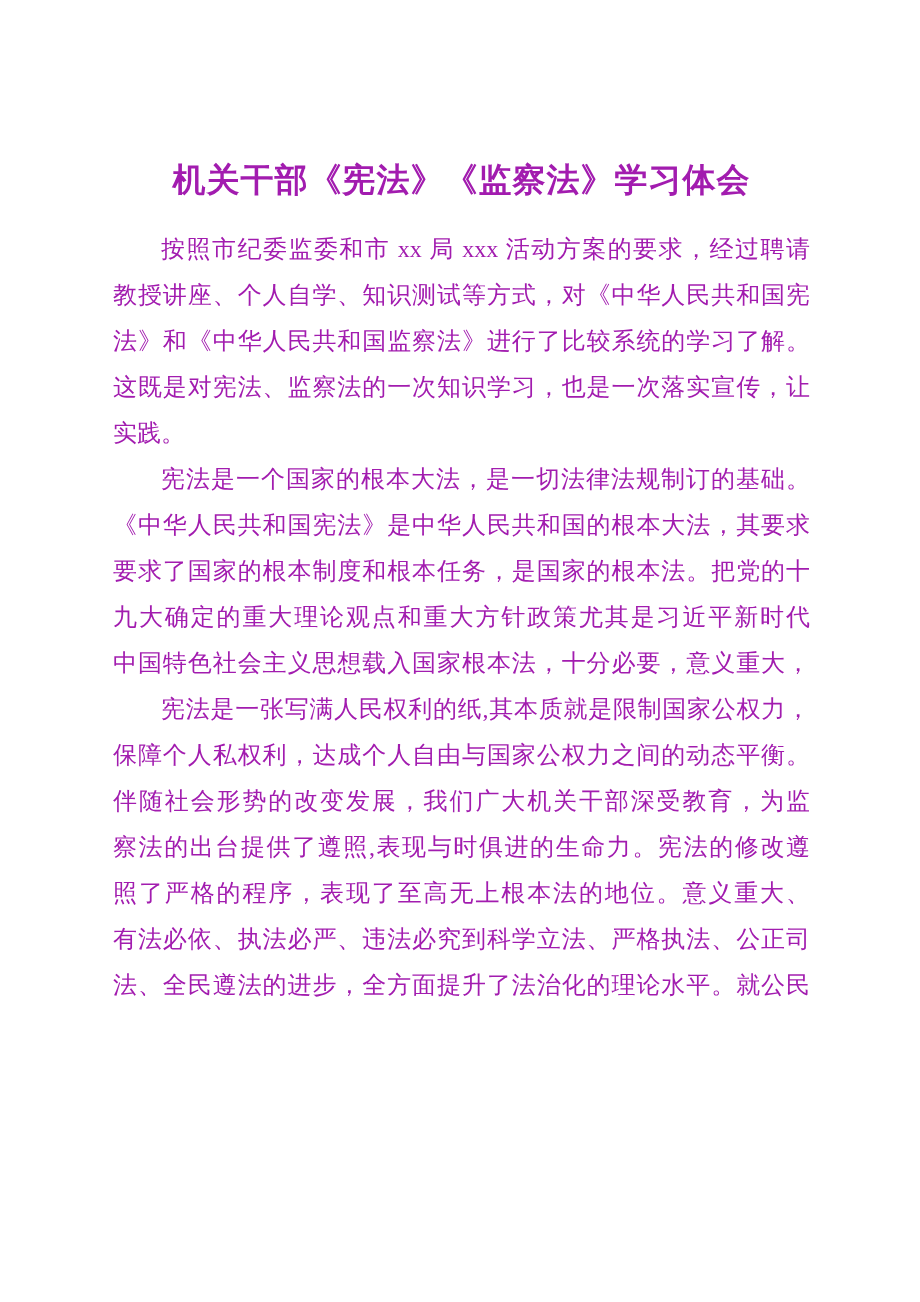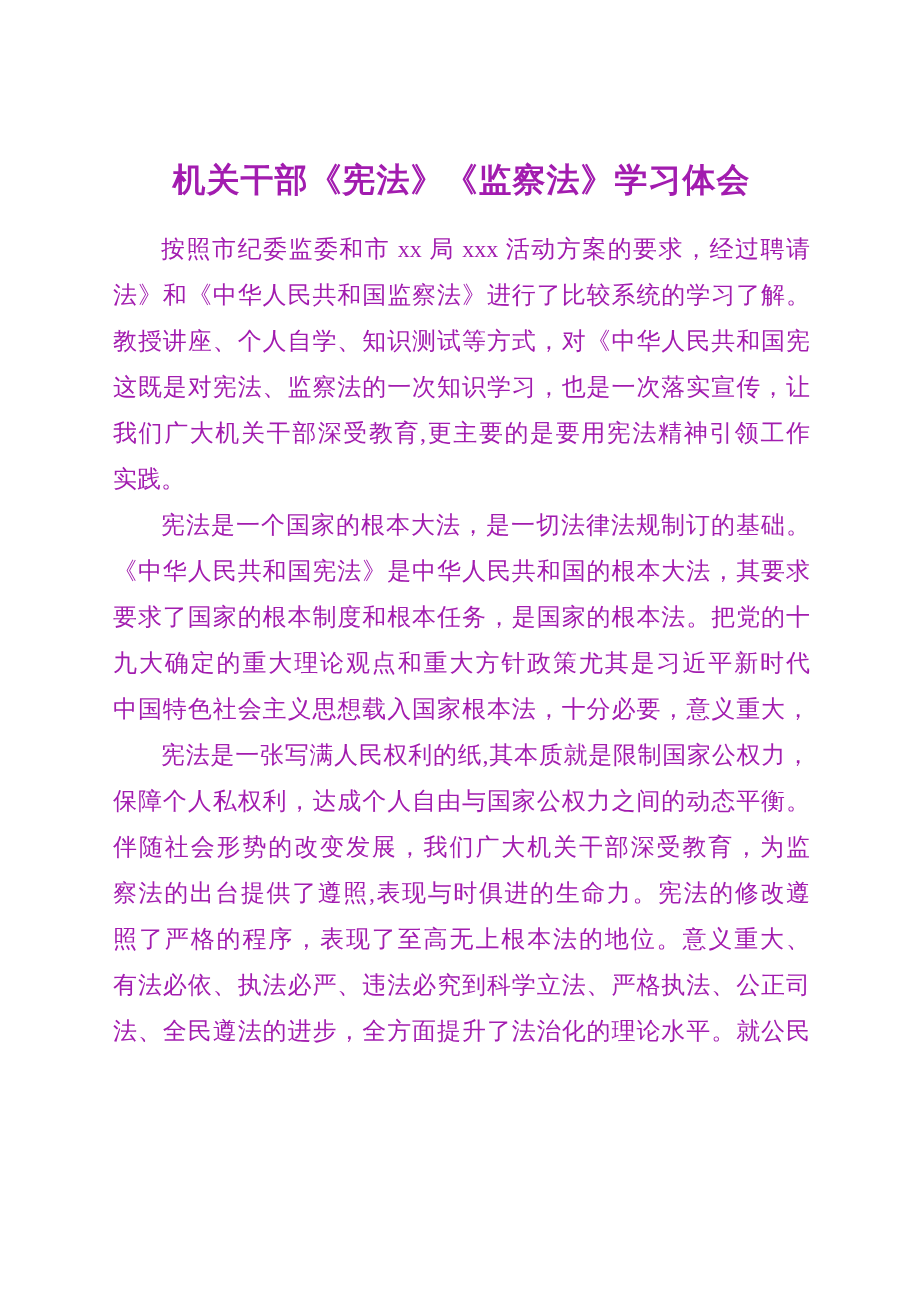--- a/index.html
+++ b/index.html
@@ -54,24 +54,23 @@
 </style>
 </head>
 <body>
 
 <div class="page">
   <div class="content">
     <h1 class="doc-title">机关干部《宪法》《监察法》学习体会</h1>
     <div id="doc-body">
         <div class="para">
           <div class="line indent">按照市纪委监委和市 xx 局 xxx 活动方案的要求，经过聘请</div>
+          <div class="line">教授讲座、个人自学、知识测试等方式，对《中华人民共和国宪</div>
           <div class="line">法》和《中华人民共和国监察法》进行了比较系统的学习了解。</div>
-          <div class="line">教授讲座、个人自学、知识测试等方式，对《中华人民共和国宪</div>
           <div class="line">这既是对宪法、监察法的一次知识学习，也是一次落实宣传，让</div>
-          <div class="line">我们广大机关干部深受教育,更主要的是要用宪法精神引领工作</div>
           <div class="line no-fill">实践。</div>
         </div>
         <div class="para">
           <div class="line indent">宪法是一个国家的根本大法，是一切法律法规制订的基础。</div>
           <div class="line">《中华人民共和国宪法》是中华人民共和国的根本大法，其要求</div>
           <div class="line">要求了国家的根本制度和根本任务，是国家的根本法。把党的十</div>
           <div class="line">九大确定的重大理论观点和重大方针政策尤其是习近平新时代</div>
           <div class="line">中国特色社会主义思想载入国家根本法，十分必要，意义重大，</div>
         </div>
         <div class="para">

